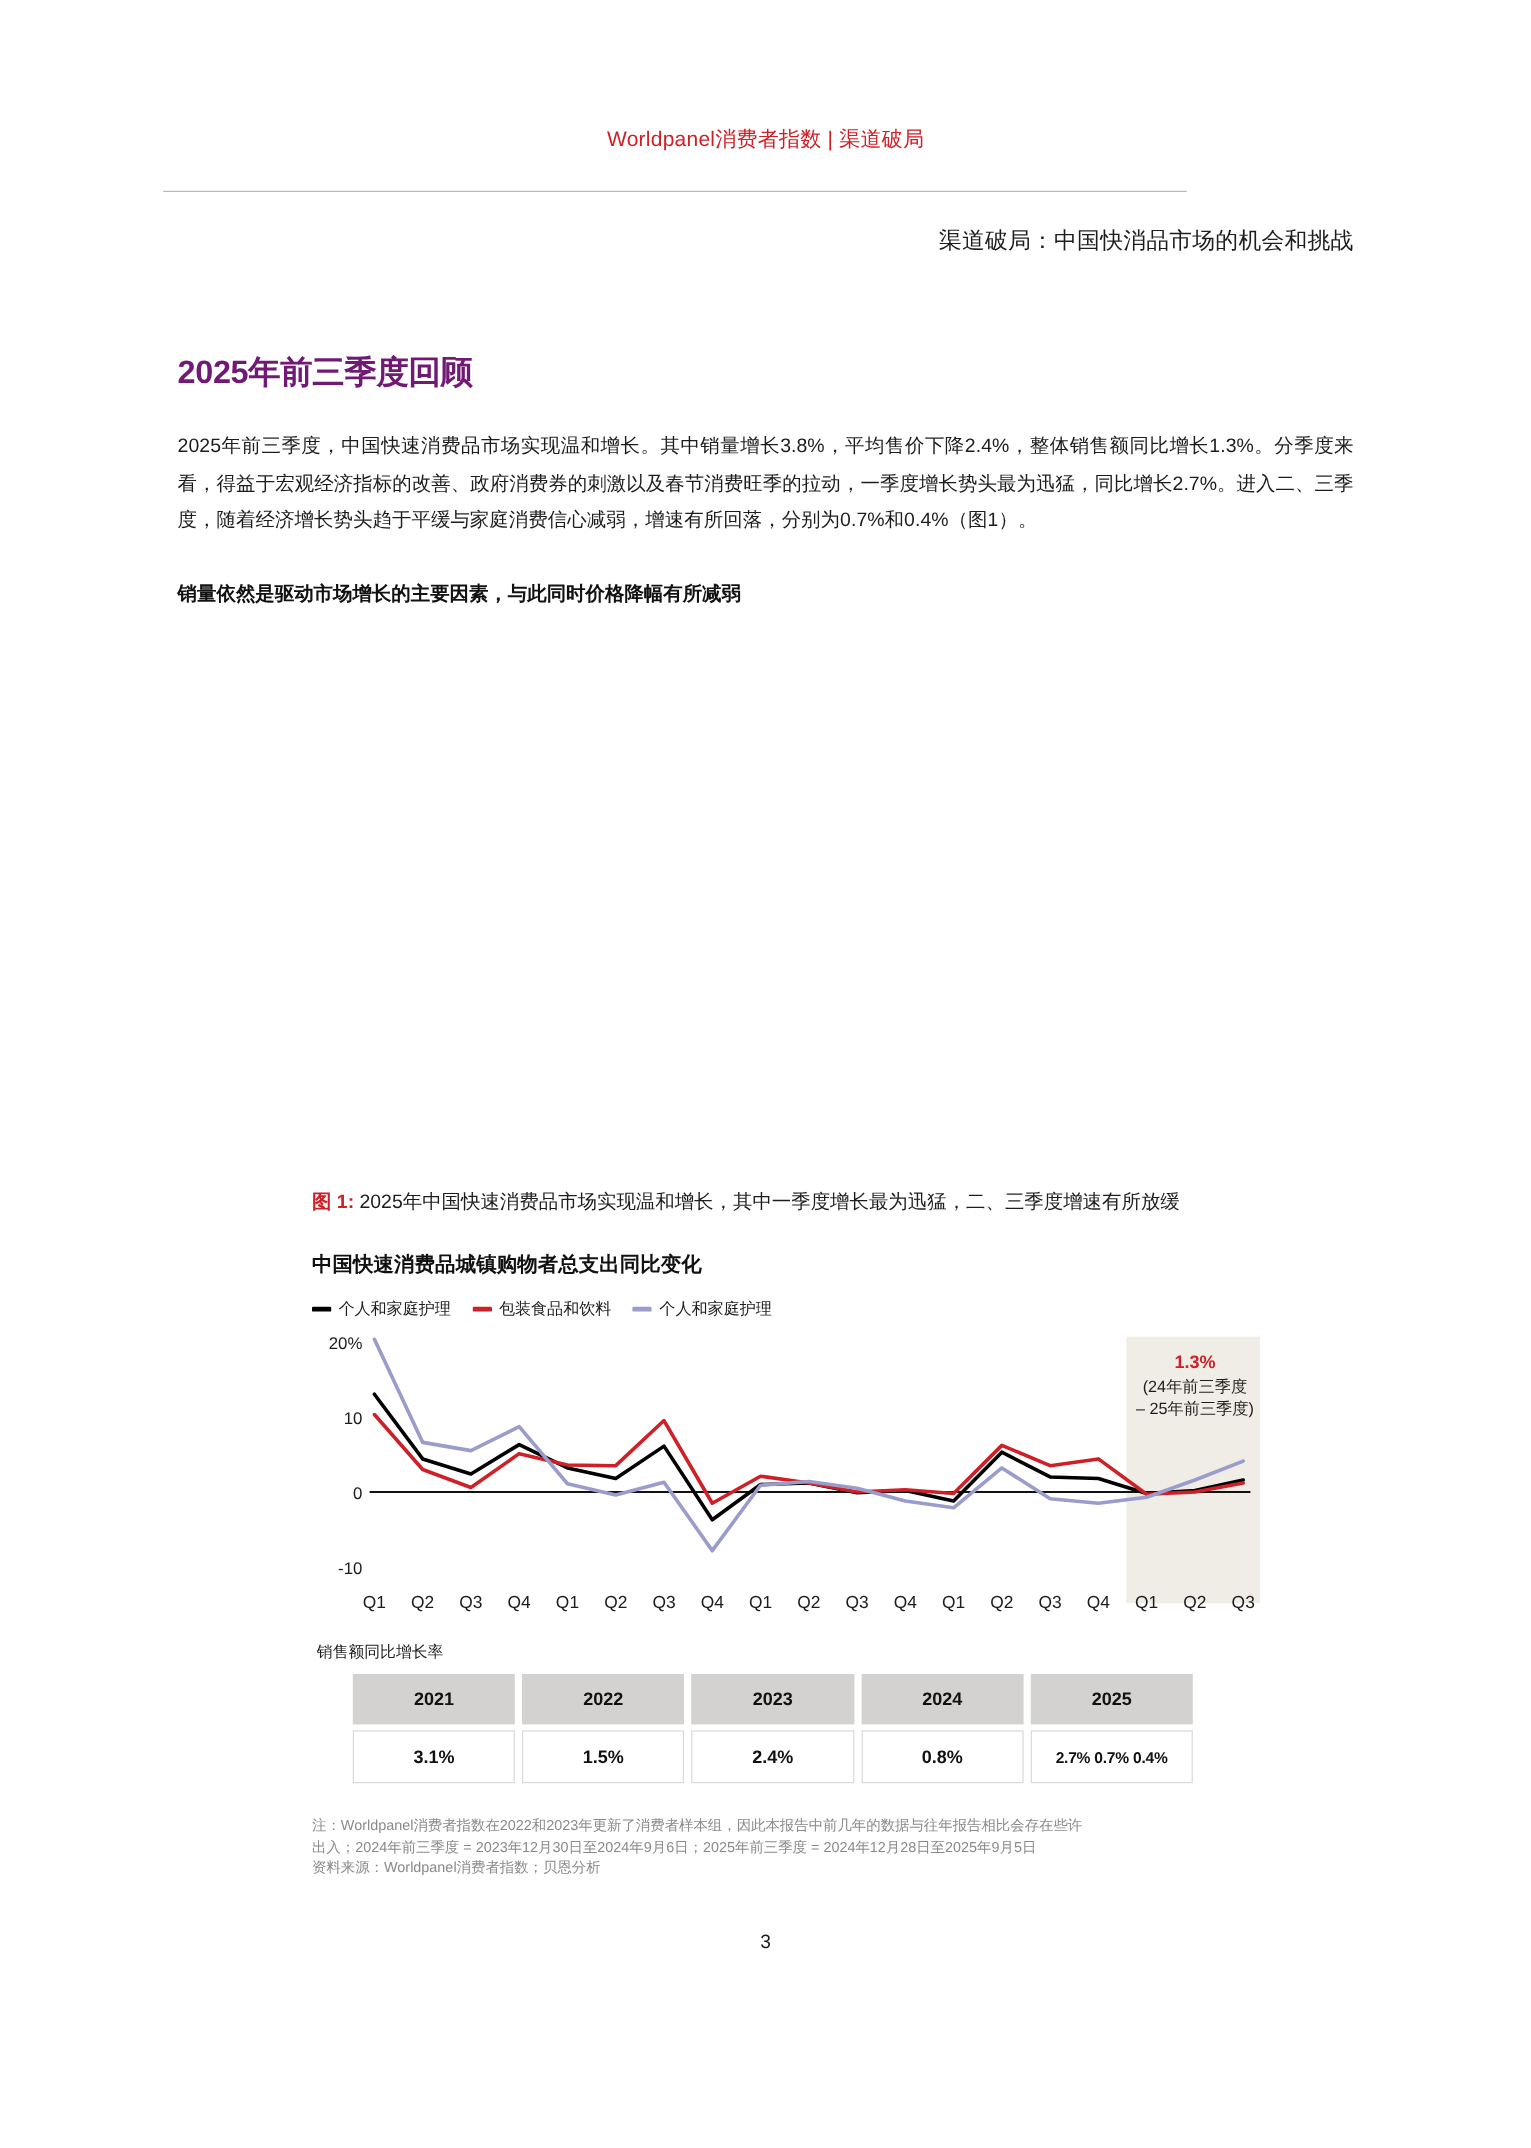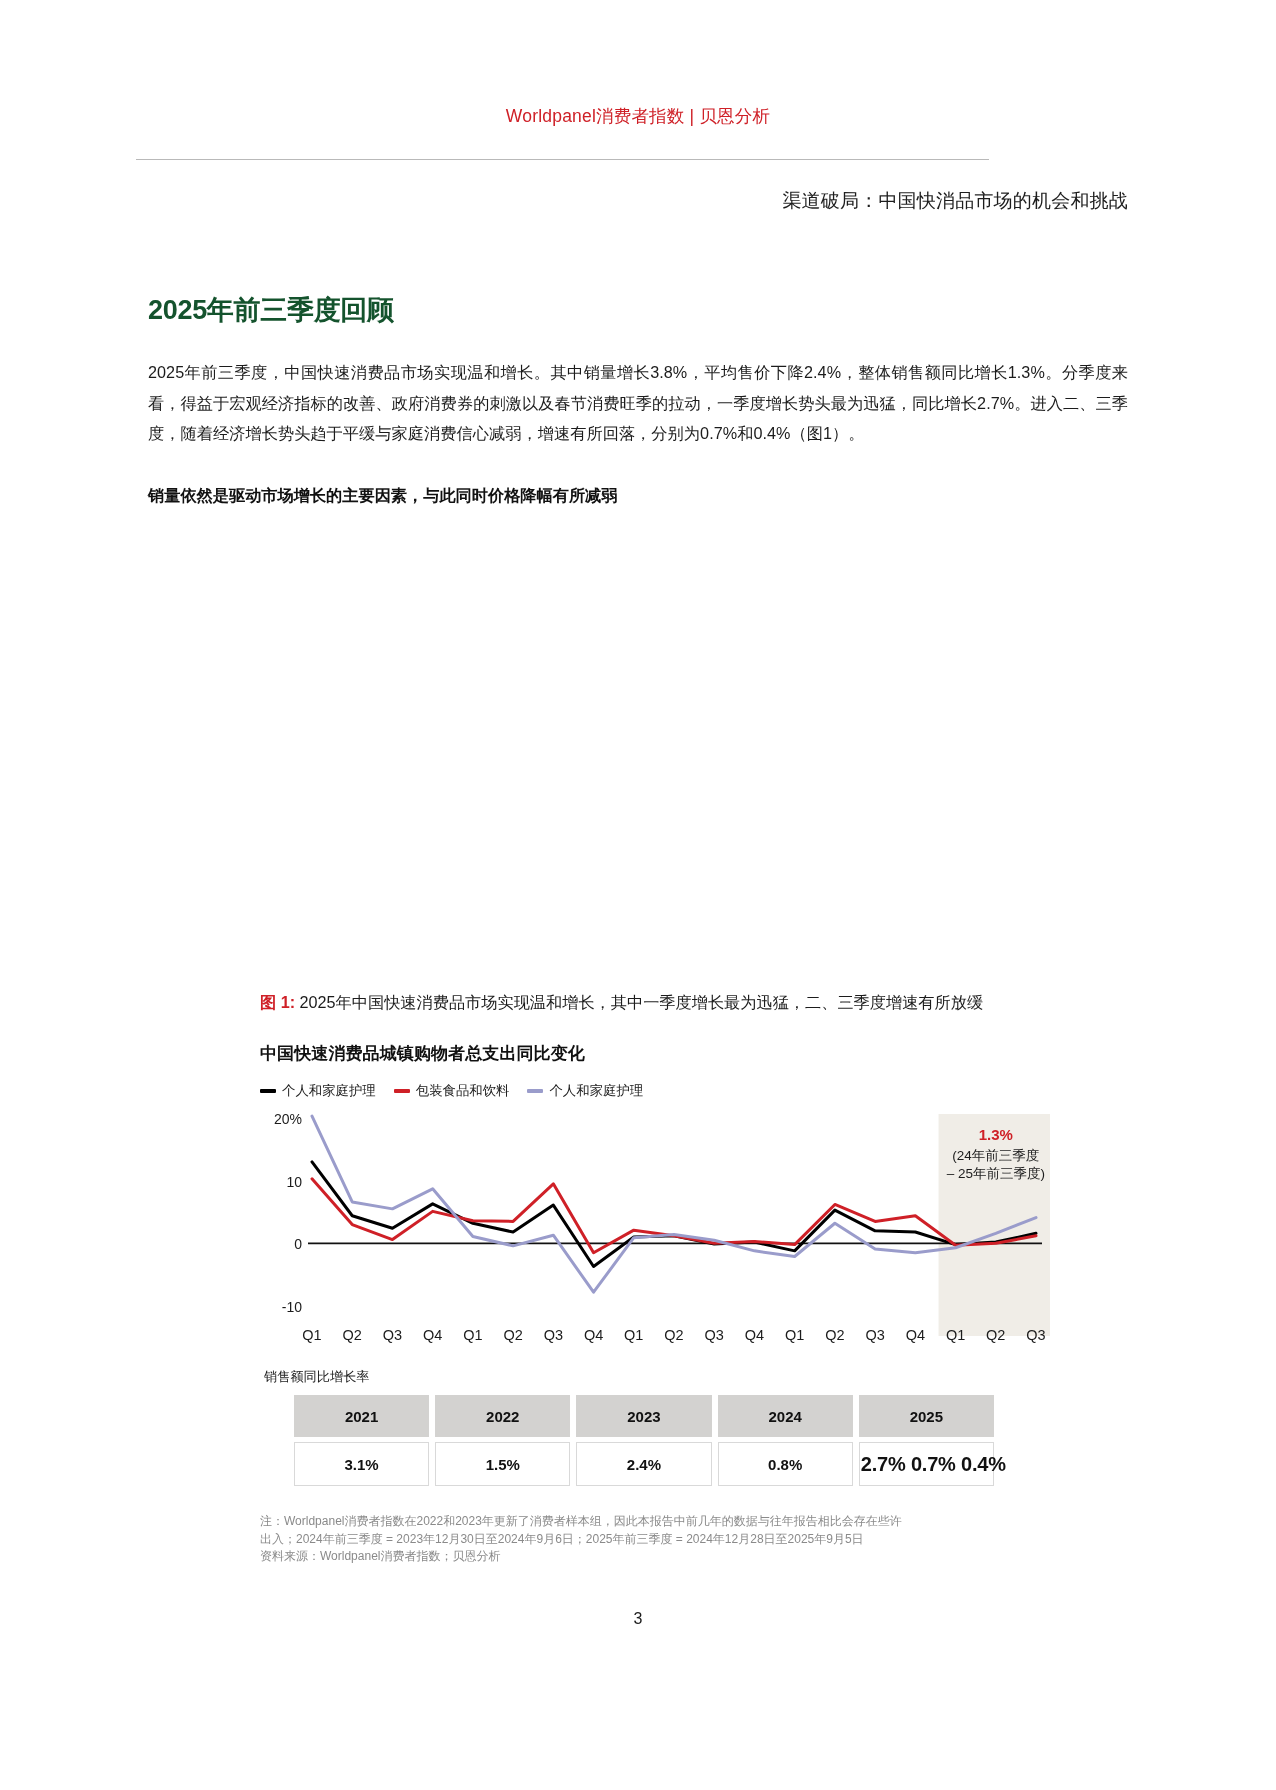--- a/index.html
+++ b/index.html
@@ -42,21 +42,21 @@
     margin-top:28px;
     letter-spacing:.2px;
   }
 
   
   h1.section-title{
     font-size:27px;
     font-weight:bold;
     letter-spacing:-.3px;
     margin:78px 0 0 0;
-    color:#14532d;
+    color:#701a75;
   }
   p.body{
     font-size:16.2px;
     line-height:30.5px;
     margin:29px 0 0 0;
     color:#1c1c1c;
     text-align:justify;
     letter-spacing:.05px;
   }
   p.lead-bold{
@@ -140,21 +140,21 @@
   table.growth td{
     background:#ffffff;
     border:1px solid #d9d9d9;
     font-size:15px;
     font-weight:bold;
     height:40px;
     text-align:center;
     color:#111;
     white-space:nowrap;
   }
-  table.growth td.tight{font-size:20px;letter-spacing:-.2px;}
+  table.growth td.tight{font-size:13px;letter-spacing:-.2px;}
 
   .footnote{
     margin-top:22px;
     font-size:12px;
     line-height:17.5px;
     color:#8a8a8a;
   }
 
   .page-number{
     position:absolute;
@@ -163,21 +163,21 @@
     text-align:center;
     font-size:16px;
     color:#1c1c1c;
   }
 </style>
 </head>
 <body>
 
 <div class="page">
 
-  <div class="brandline">Worldpanel消费者指数 | 贝恩分析</div>
+  <div class="brandline">Worldpanel消费者指数 | 渠道破局</div>
   <div class="rule"></div>
   <div class="doc-subtitle">渠道破局：中国快消品市场的机会和挑战</div>
 
   <h1 class="section-title">2025年前三季度回顾</h1>
 
   <p class="body">2025年前三季度，中国快速消费品市场实现温和增长。其中销量增长3.8%，平均售价下降2.4%，整体销售额同比增长1.3%。分季度来看，得益于宏观经济指标的改善、政府消费券的刺激以及春节消费旺季的拉动，一季度增长势头最为迅猛，同比增长2.7%。进入二、三季度，随着经济增长势头趋于平缓与家庭消费信心减弱，增速有所回落，分别为0.7%和0.4%（图1）。</p>
 
   <p class="lead-bold">销量依然是驱动市场增长的主要因素，与此同时价格降幅有所减弱</p>
 
 

